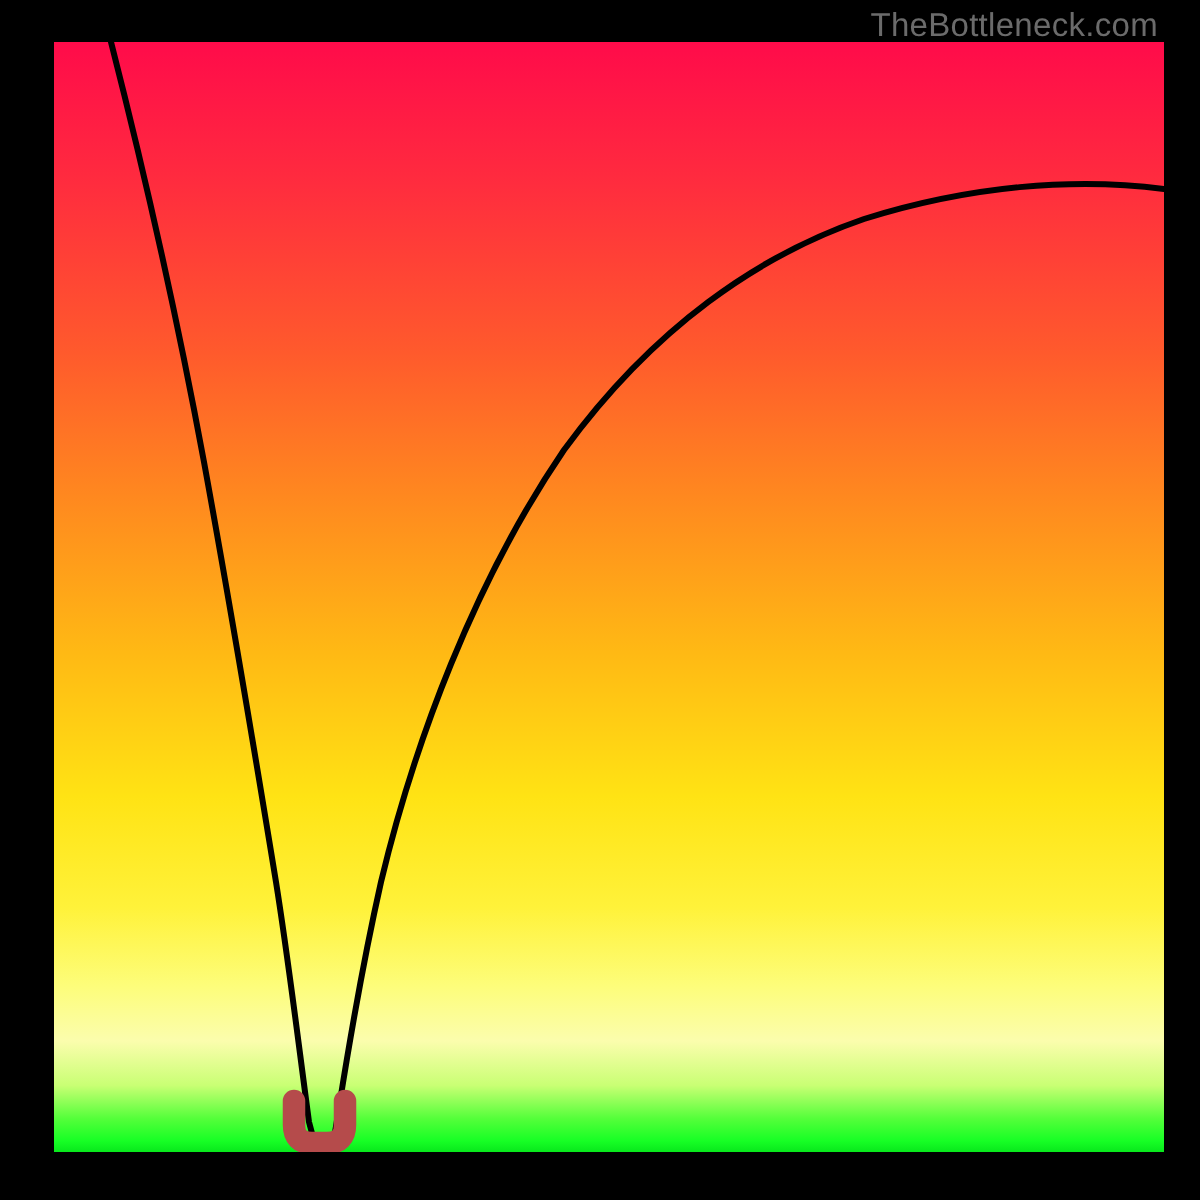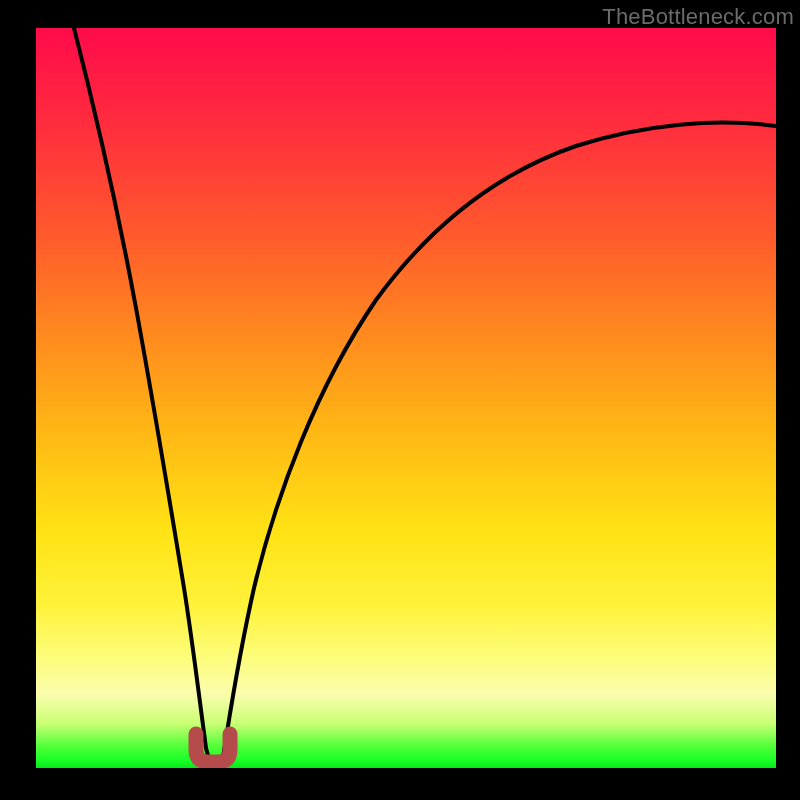--- a/index.html
+++ b/index.html
@@ -38,21 +38,21 @@
   .curve-svg {
     position: absolute;
     left: 0;
     top: 0;
     width: 740px;
     height: 740px;
   }
   .watermark {
     position: absolute;
     top: 4px;
-    right: 6px;
+    right: 28px;
     color: #6b6b6b;
     font-size: 22px;
     letter-spacing: 0.2px;
     user-select: none;
   }
 </style>
 </head>
 <body>
 
 <div class="watermark">TheBottleneck.com</div>

